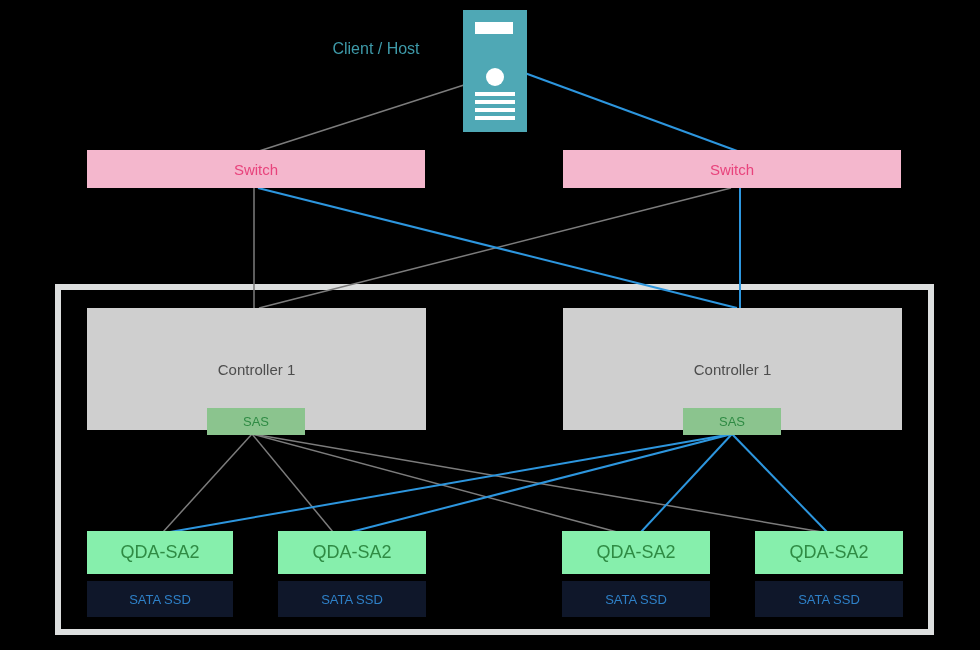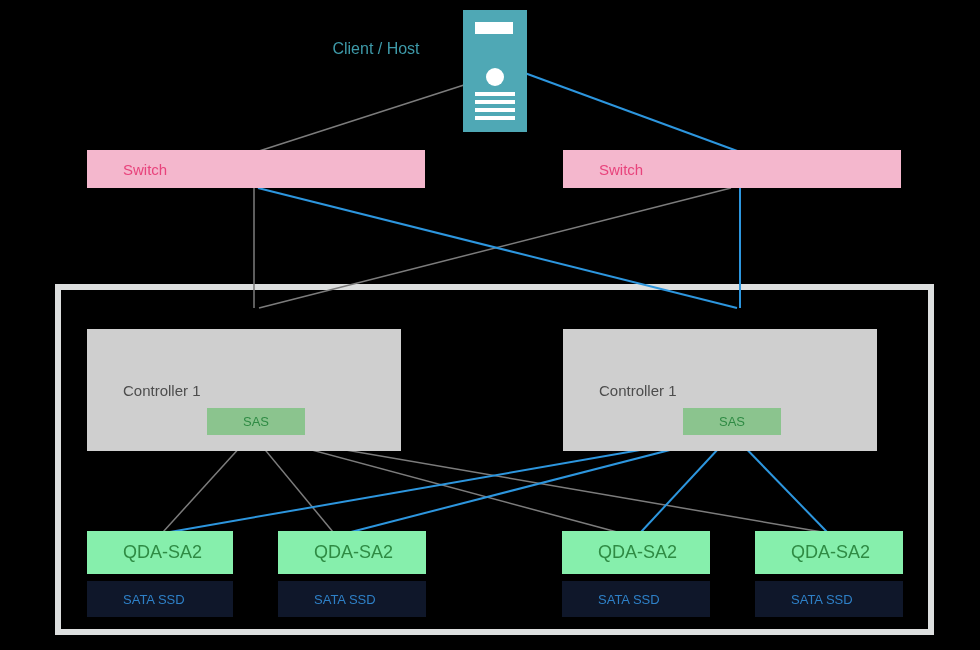--- a/index.html
+++ b/index.html
@@ -16,27 +16,27 @@
     border:6px solid #dddfdf;background:transparent;z-index:1;
   }
 
   
   svg.links{position:absolute;left:0;top:0;width:980px;height:650px;z-index:2;}
   .lg{stroke:#7c7c7c;stroke-width:1.5;}
   .lb{stroke:#2d96de;stroke-width:2;}
 
   
   .node{
-    position:absolute;display:flex;align-items:center;justify-content:flex-start;
-    font-size:15px;z-index:3;box-sizing:border-box;padding-left:36px;
+    position:absolute;display:flex;align-items:center;justify-content:center;
+    font-size:15px;z-index:3;box-sizing:border-box;
   }
   .switch{background:#f4b7cd;color:#e8437c;width:338px;height:38px;top:150px;}
   .switch.s1{left:87px;}
   .switch.s2{left:563px;}
-  .controller{background:#cfcfcf;color:#4d4d4d;width:314px;height:122px;top:308px;margin-top:21px;}
+  .controller{background:#cfcfcf;color:#4d4d4d;width:339px;height:122px;top:308px;}
   .controller.c1{left:87px;}
   .controller.c2{left:563px;}
   .sas{background:#8bc48e;color:#2f8b44;width:98px;height:27px;top:408px;font-size:13px;z-index:4;}
   .sas.p1{left:207px;}
   .sas.p2{left:683px;}
   .qda{background:#86efac;color:#2f8b44;height:43px;top:531px;font-size:18px;}
   .ssd{background:#0f172a;color:#2e80c7;height:36px;top:581px;font-size:13px;}
   .col1{left:87px;width:146px;}
   .col2{left:278px;width:148px;}
   .col3{left:562px;width:148px;}

